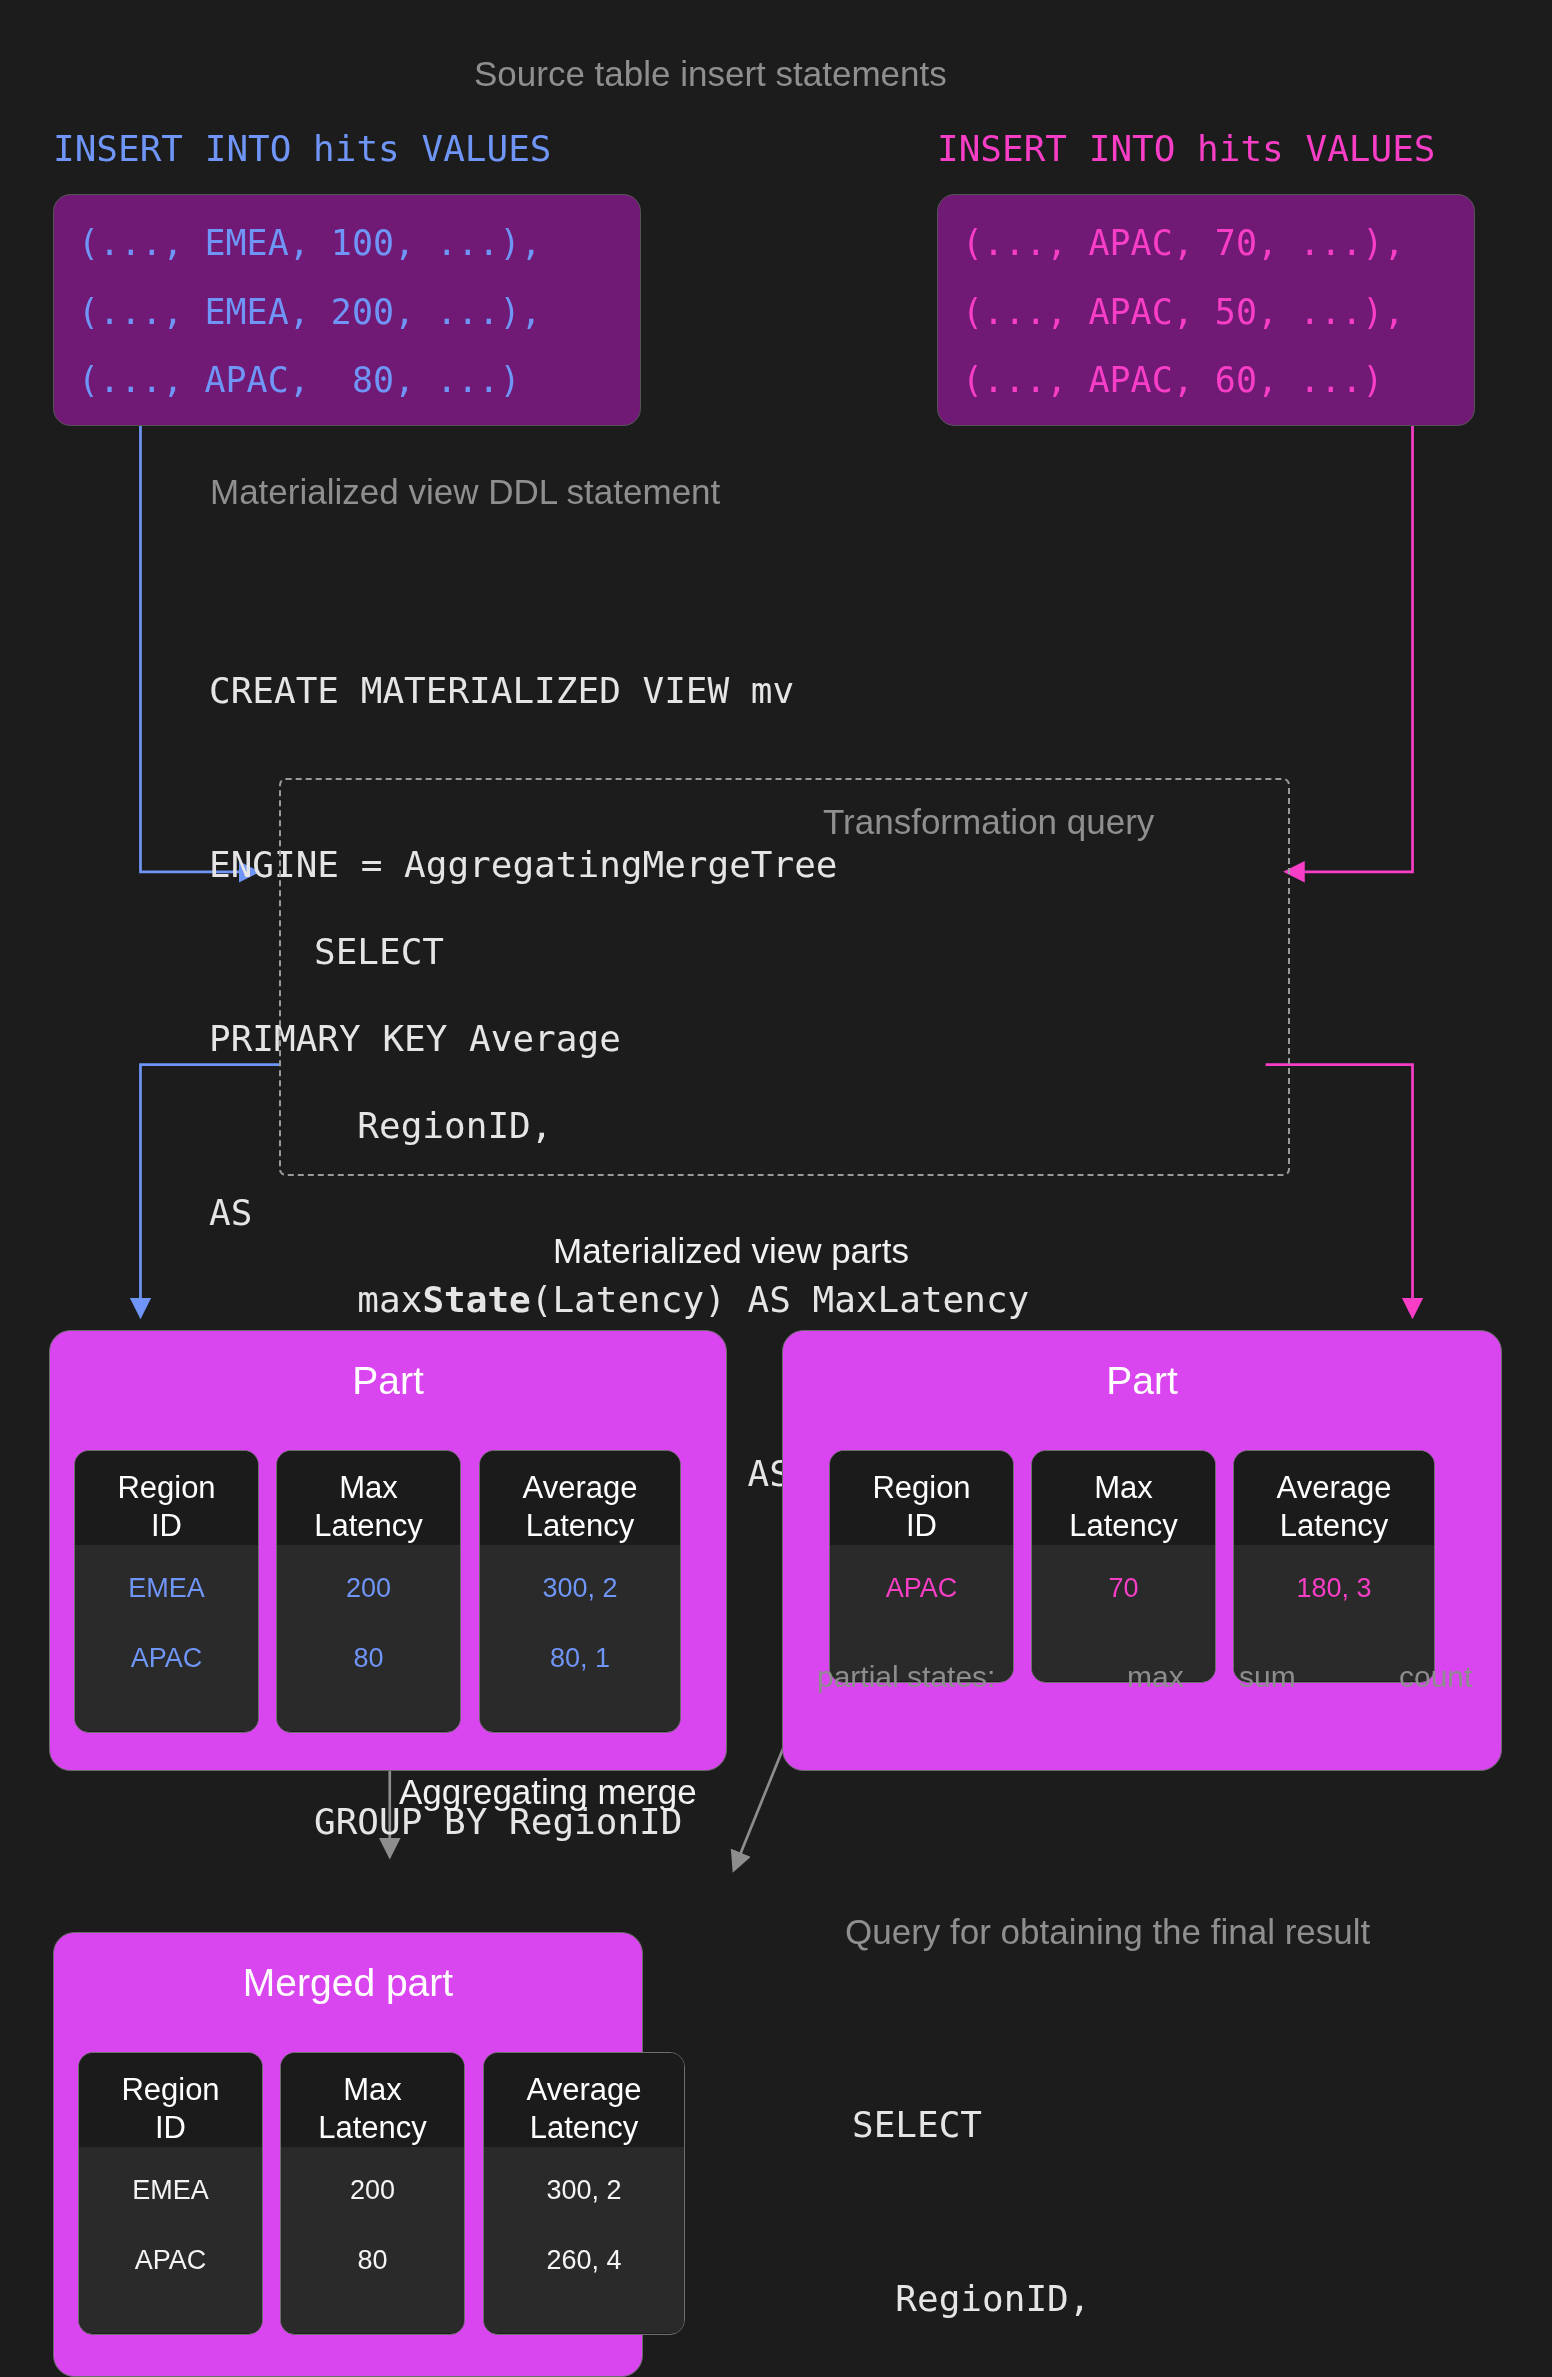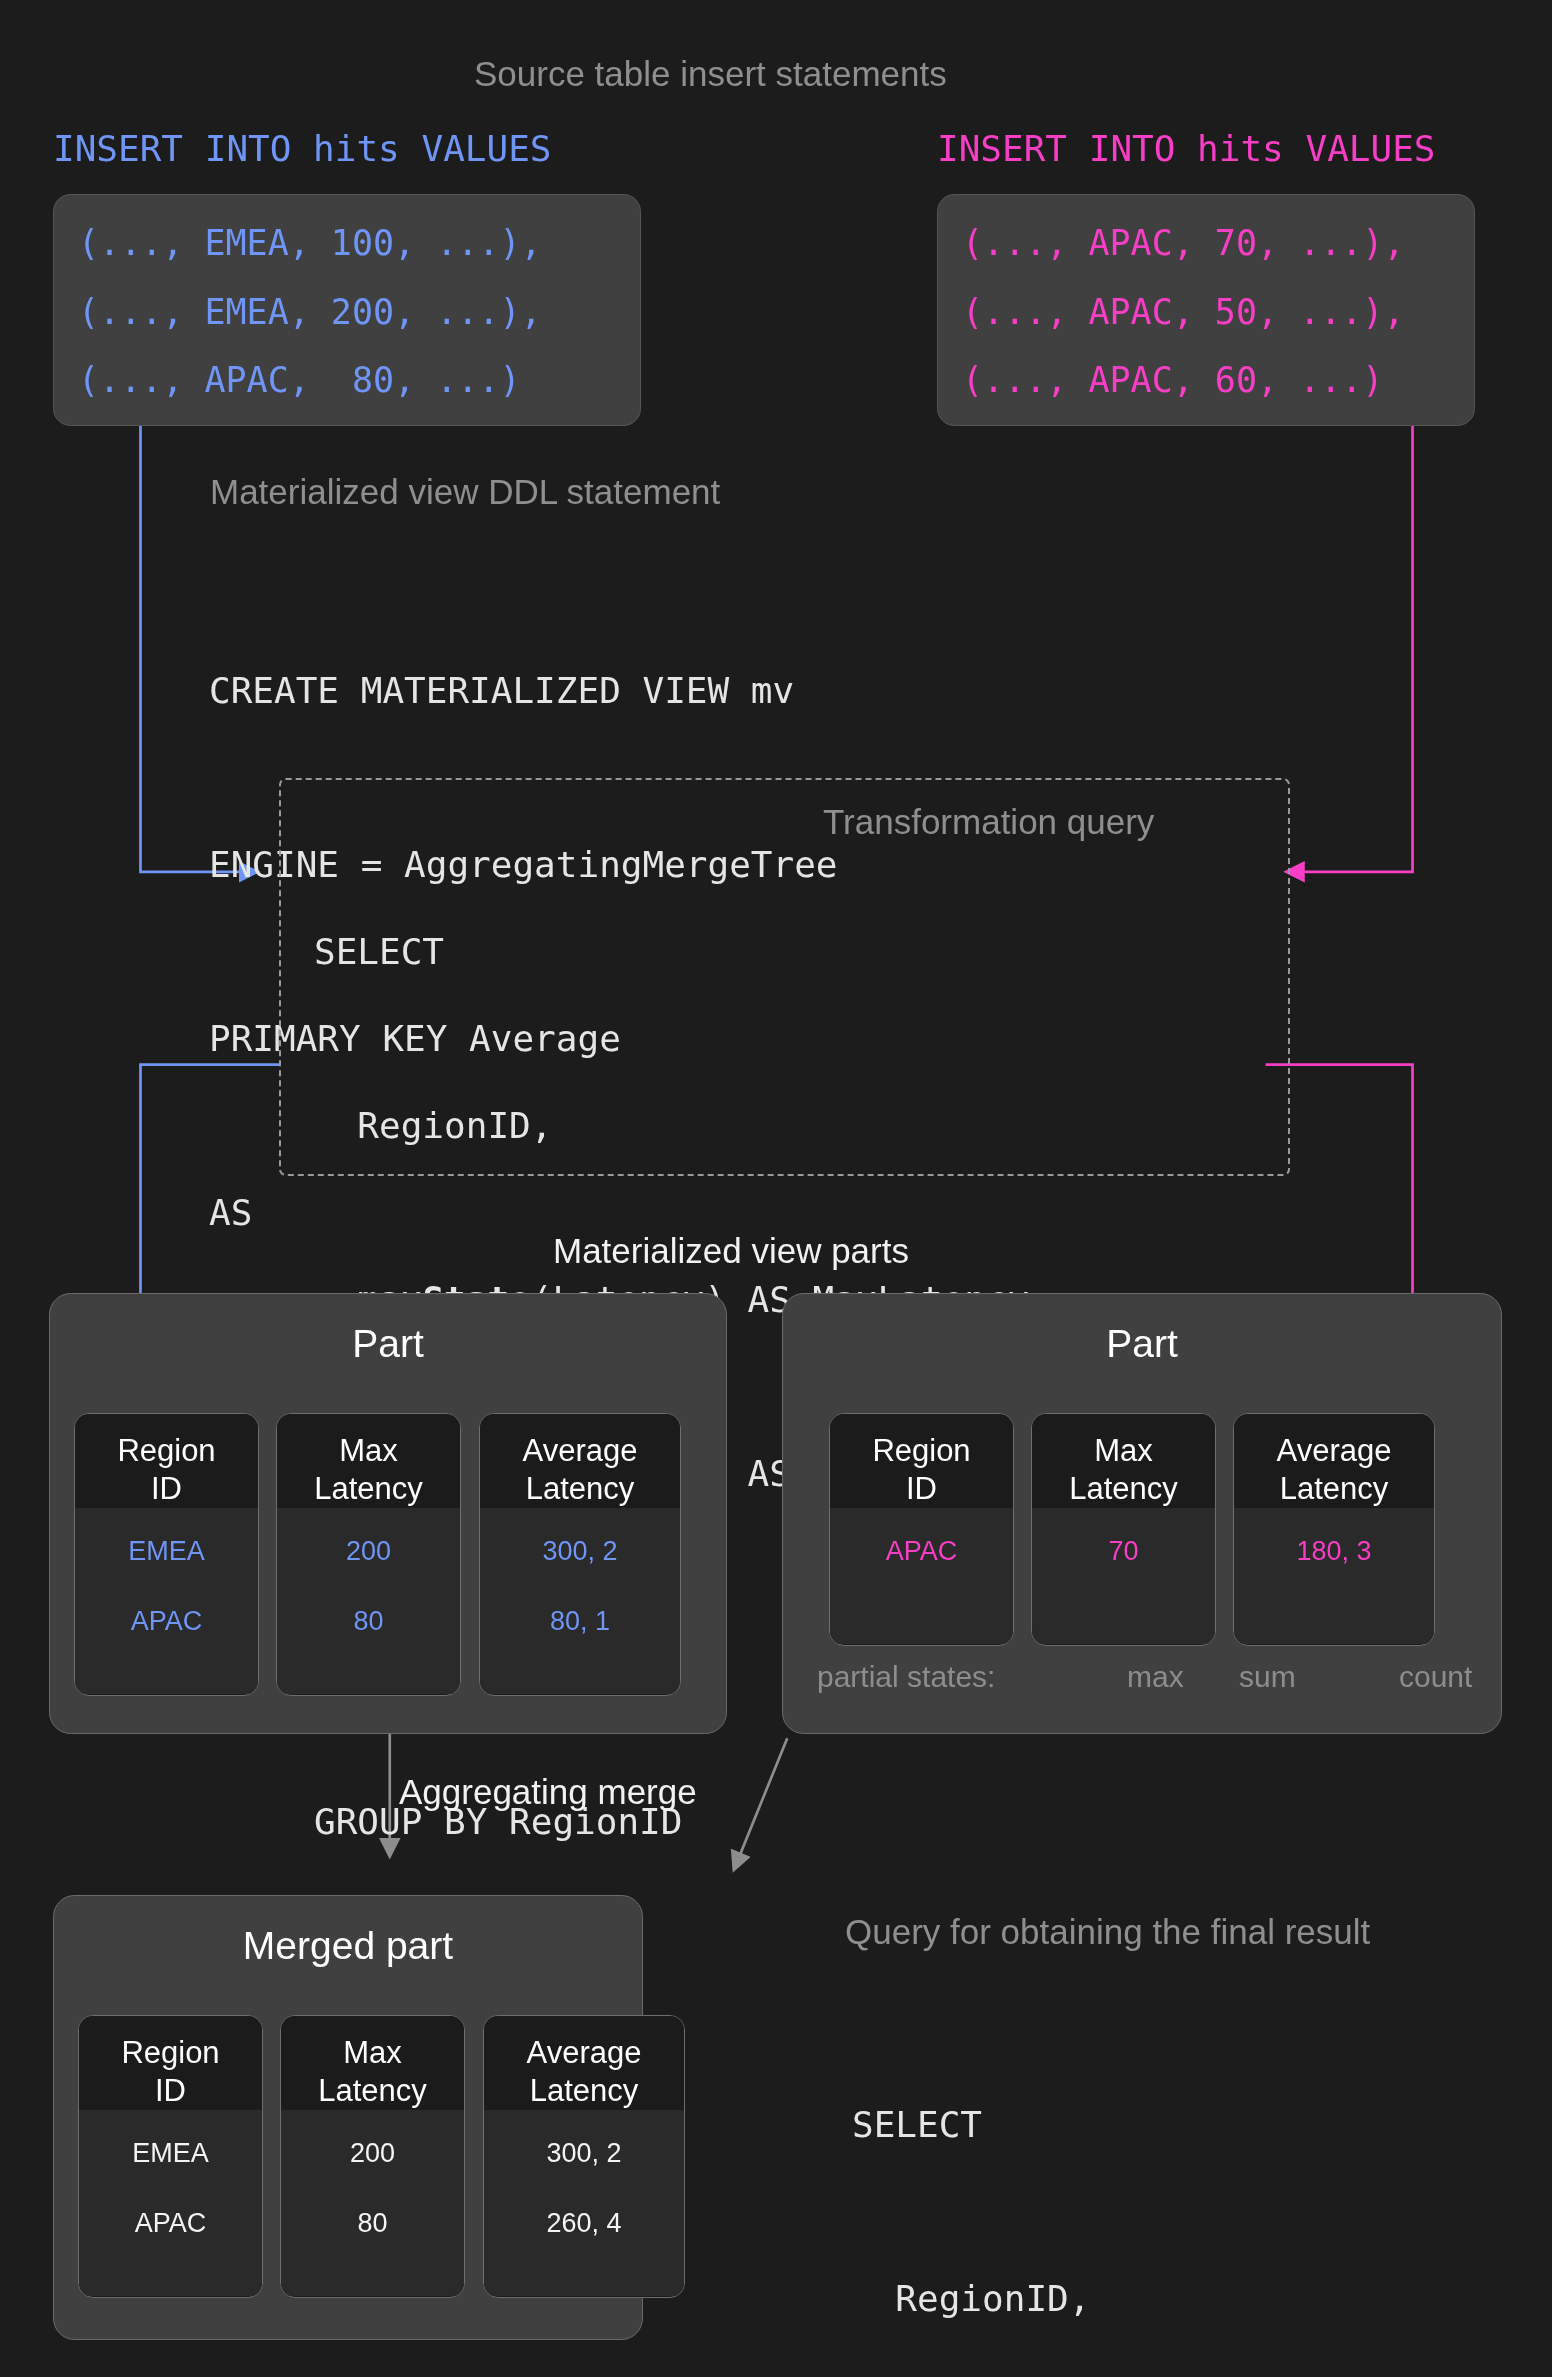--- a/index.html
+++ b/index.html
@@ -21,40 +21,41 @@
     font-family:"Liberation Sans",sans-serif;
   }
 
   
   .ins-head{font-size:36px;letter-spacing:0px;white-space:pre;font-weight:400;}
   .blue{color:#6f95f6;}
   .pink{color:#f83ec6;}
 
   
   .ins-card{
-    background:#404040;border:1.3px solid #555;border-radius:17.5px;
+    background:#701a75;border:1.3px solid #555;border-radius:17.5px;
     box-sizing:border-box;
   }
   .ins-line{font-size:35px;white-space:pre;line-height:1.0;}
 
   
   .code{
     color:#e5e5e5;font-size:36px;white-space:pre;line-height:58px;
   }
   .code b{font-weight:bold;}
 
   
   .dashed{
     border:2px dashed #9a9a9a;border-radius:6.7px;box-sizing:border-box;
   }
 
   
   .part-card{
-    background:#404040;border:1.3px solid #6a6a6a;border-radius:21.6px;
+    background:#d946ef;border:1.3px solid #6a6a6a;border-radius:21.6px;
     box-sizing:border-box;
+    margin-top:37px;
   }
   .part-title{
     color:#ffffff;font-size:39px;text-align:center;
     font-family:"Liberation Sans",sans-serif;
   }
   .col{
     background:#1b1b1b;border:1.3px solid #6e6e6e;border-radius:15px;
     box-sizing:border-box;overflow:hidden;
   }
   .col-head{

